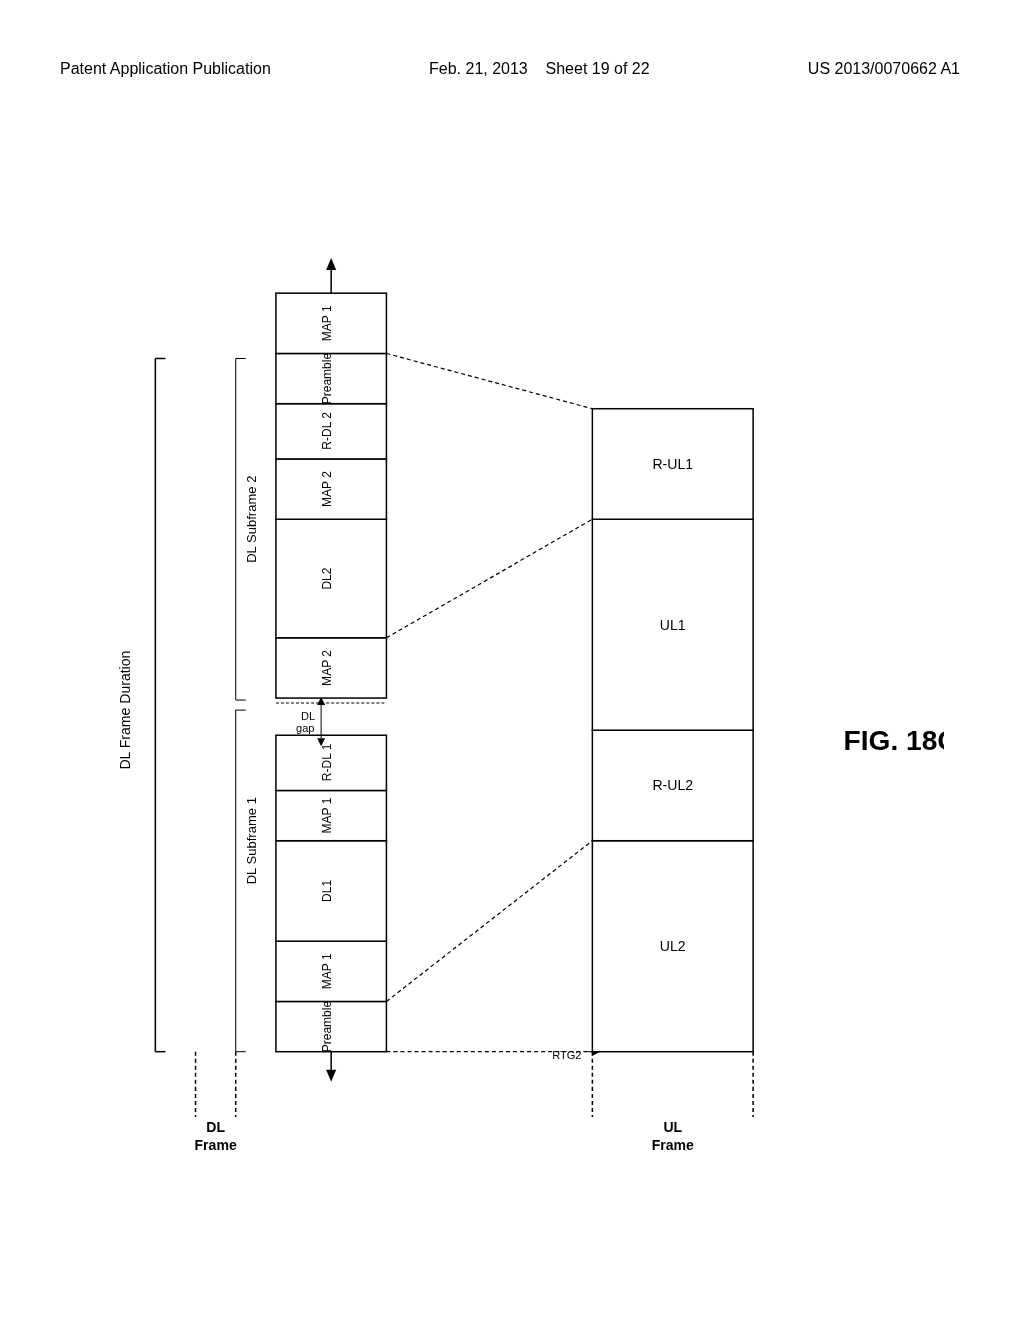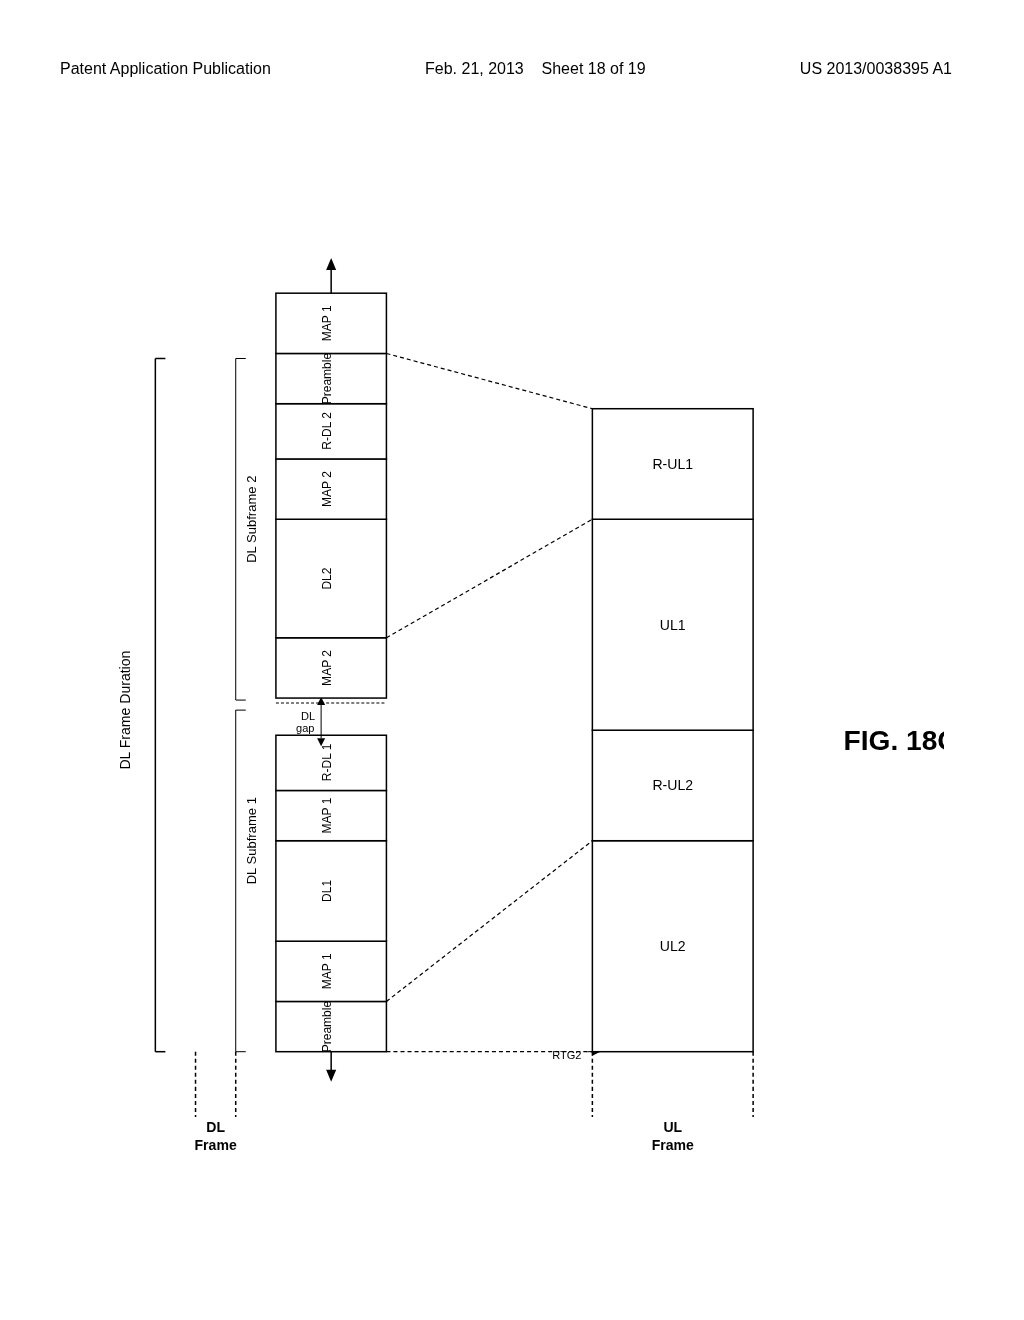--- a/index.html
+++ b/index.html
@@ -9,21 +9,21 @@
       height: 1320px;
       font-family: Arial, sans-serif;
       overflow: hidden;
       position: relative;
     }
 
     .header {
       position: absolute;
       top: 60px;
       left: 0;
-      right: 12px;
+      right: 4px;
       display: flex;
       justify-content: space-between;
       align-items: flex-start;
       padding: 0 60px;
     }
 
     .diagram-container {
       position: absolute;
       top: 150px;
       left: 80px;
@@ -42,23 +42,23 @@
     }
   </style>
 </head>
 <body>
 
 <div class="header">
   <div>Patent Application Publication</div>
   <div>
     <span>Feb. 21, 2013</span>
     &nbsp;&nbsp;
-    <span>Sheet 18 of 19</span>
+    <span>Sheet 19 of 22</span>
   </div>
-  <div>US 2013/0038395 A1</div>
+  <div>US 2013/0070662 A1</div>
 </div>
 
 <div class="diagram-container">
   <svg viewBox="0 0 860 1050" xmlns="http://www.w3.org/2000/svg">
 
     <text x="50" y="550" text-anchor="middle" font-size="14" transform="rotate(-90, 50, 550)">DL Frame Duration</text>
 
     <line x1="75" y1="200" x2="75" y2="890" stroke="black" stroke-width="1.5"></line>
     <line x1="75" y1="200" x2="85" y2="200" stroke="black" stroke-width="1.5"></line>
     <line x1="75" y1="890" x2="85" y2="890" stroke="black" stroke-width="1.5"></line>

